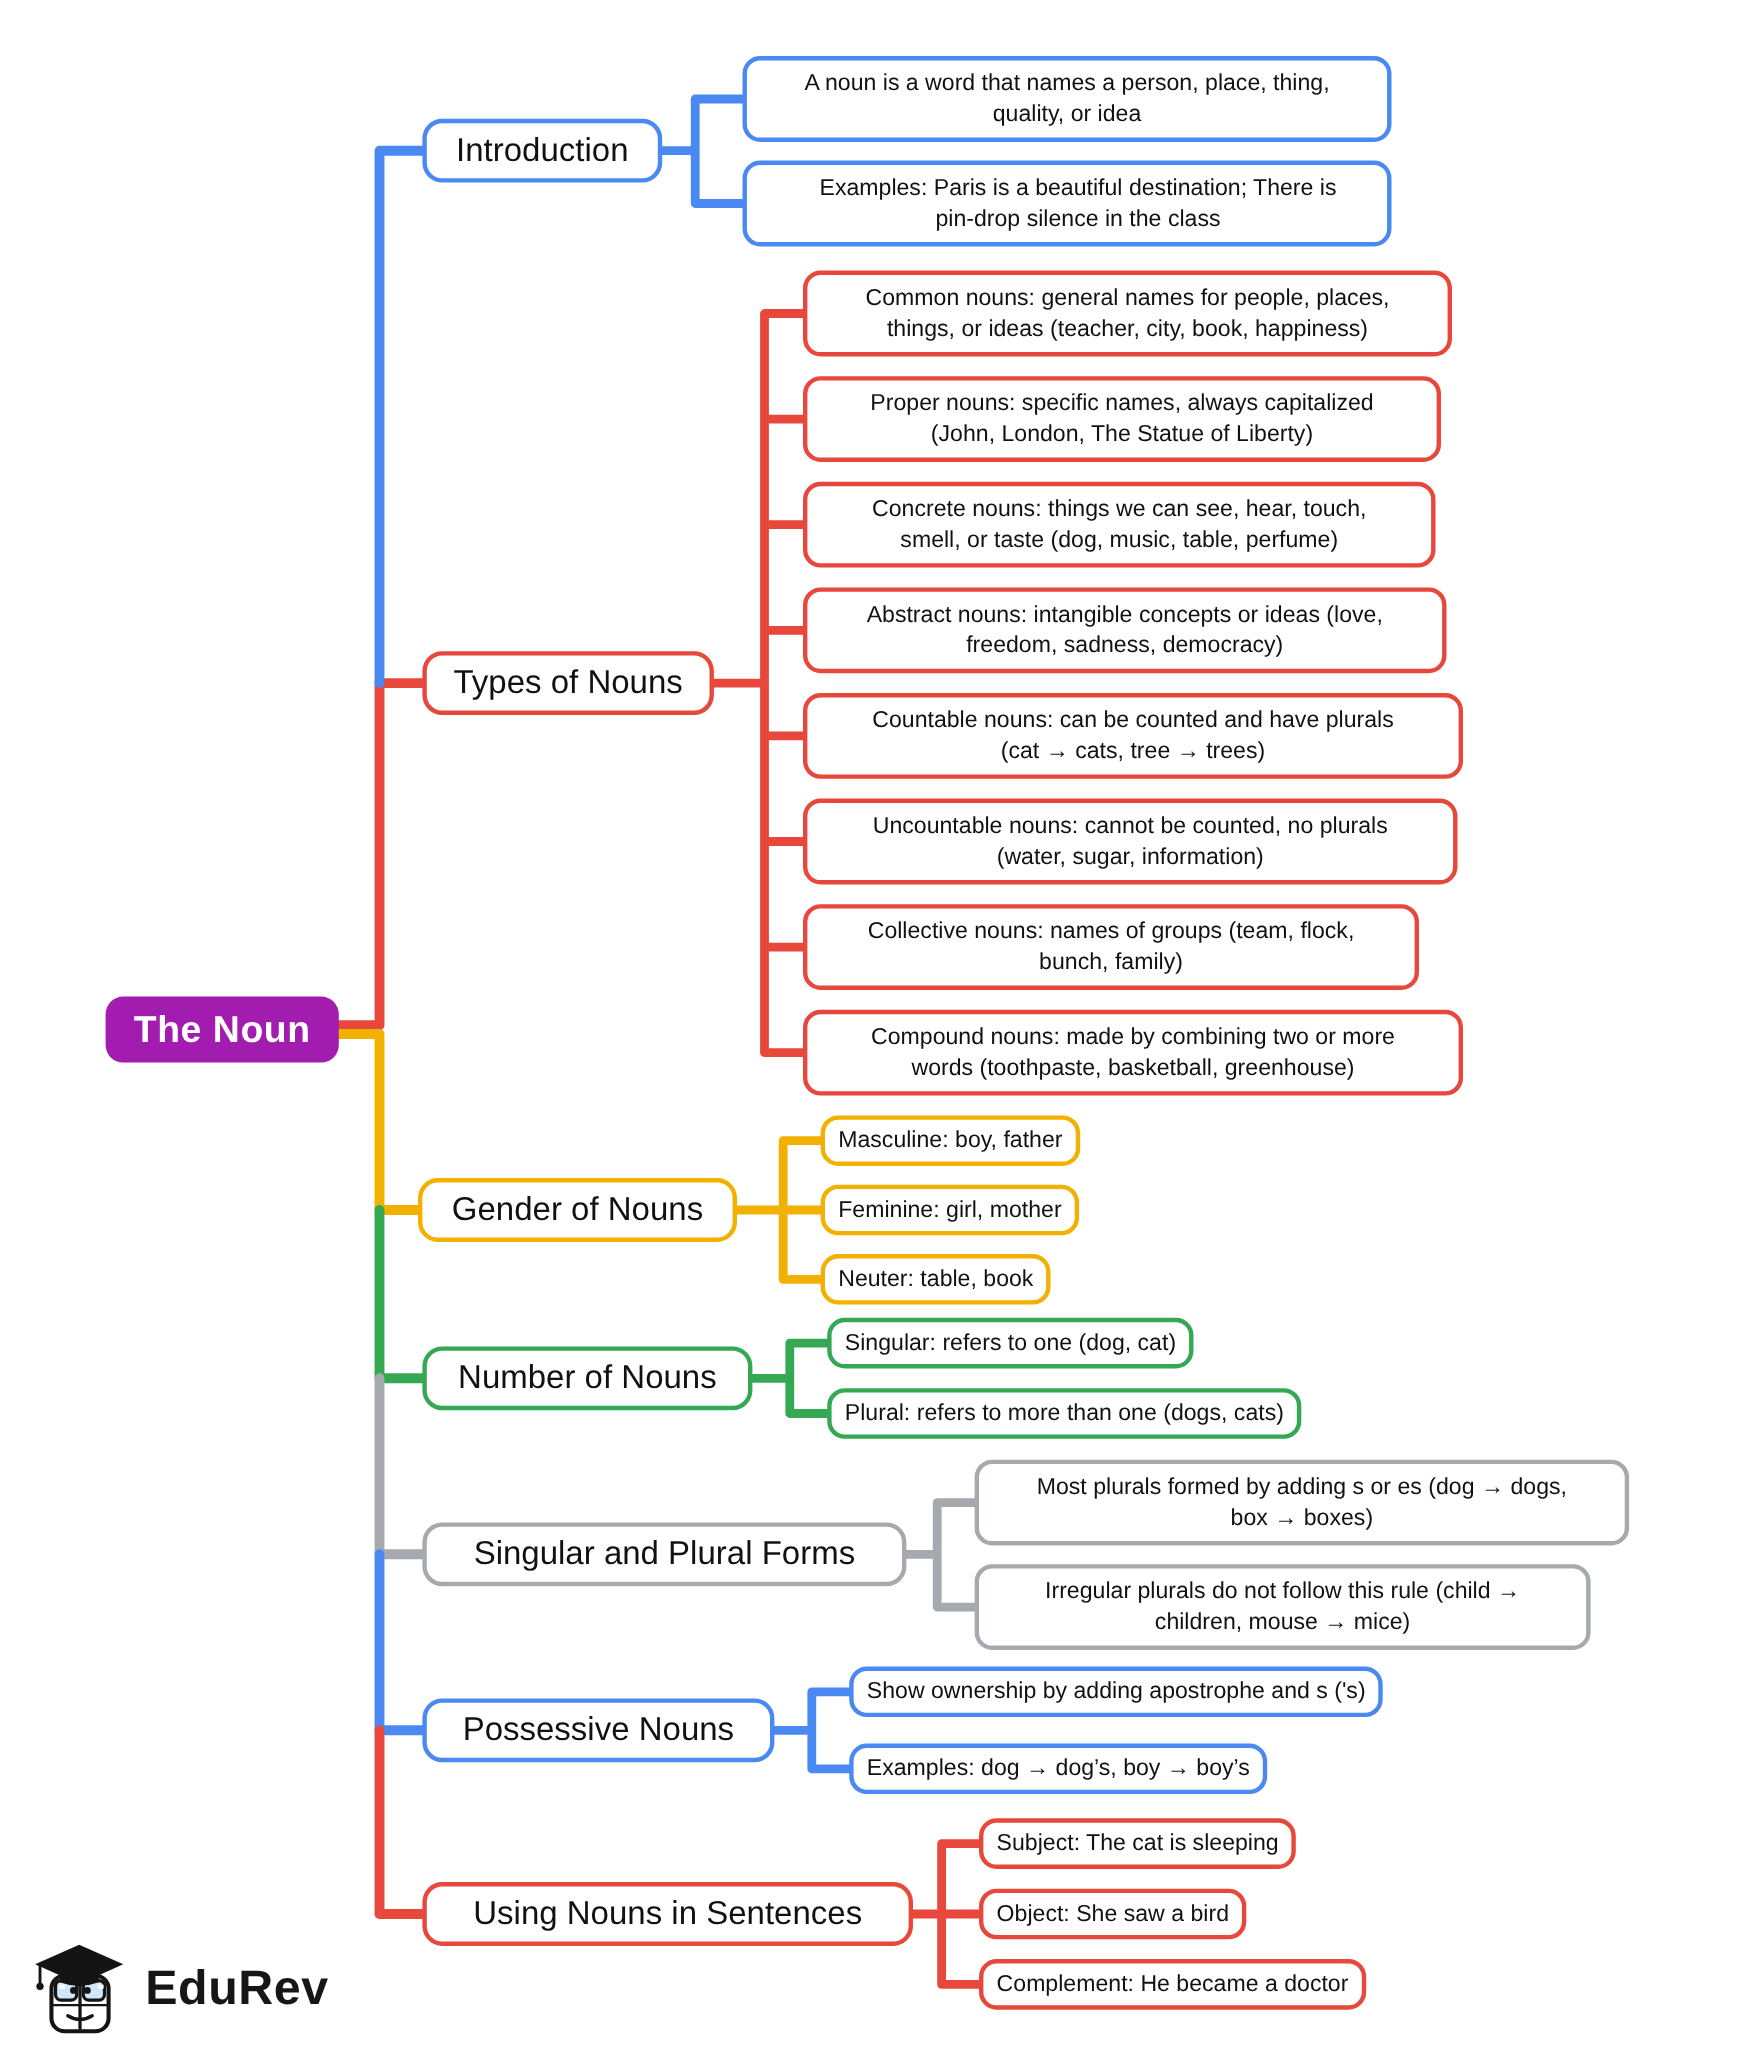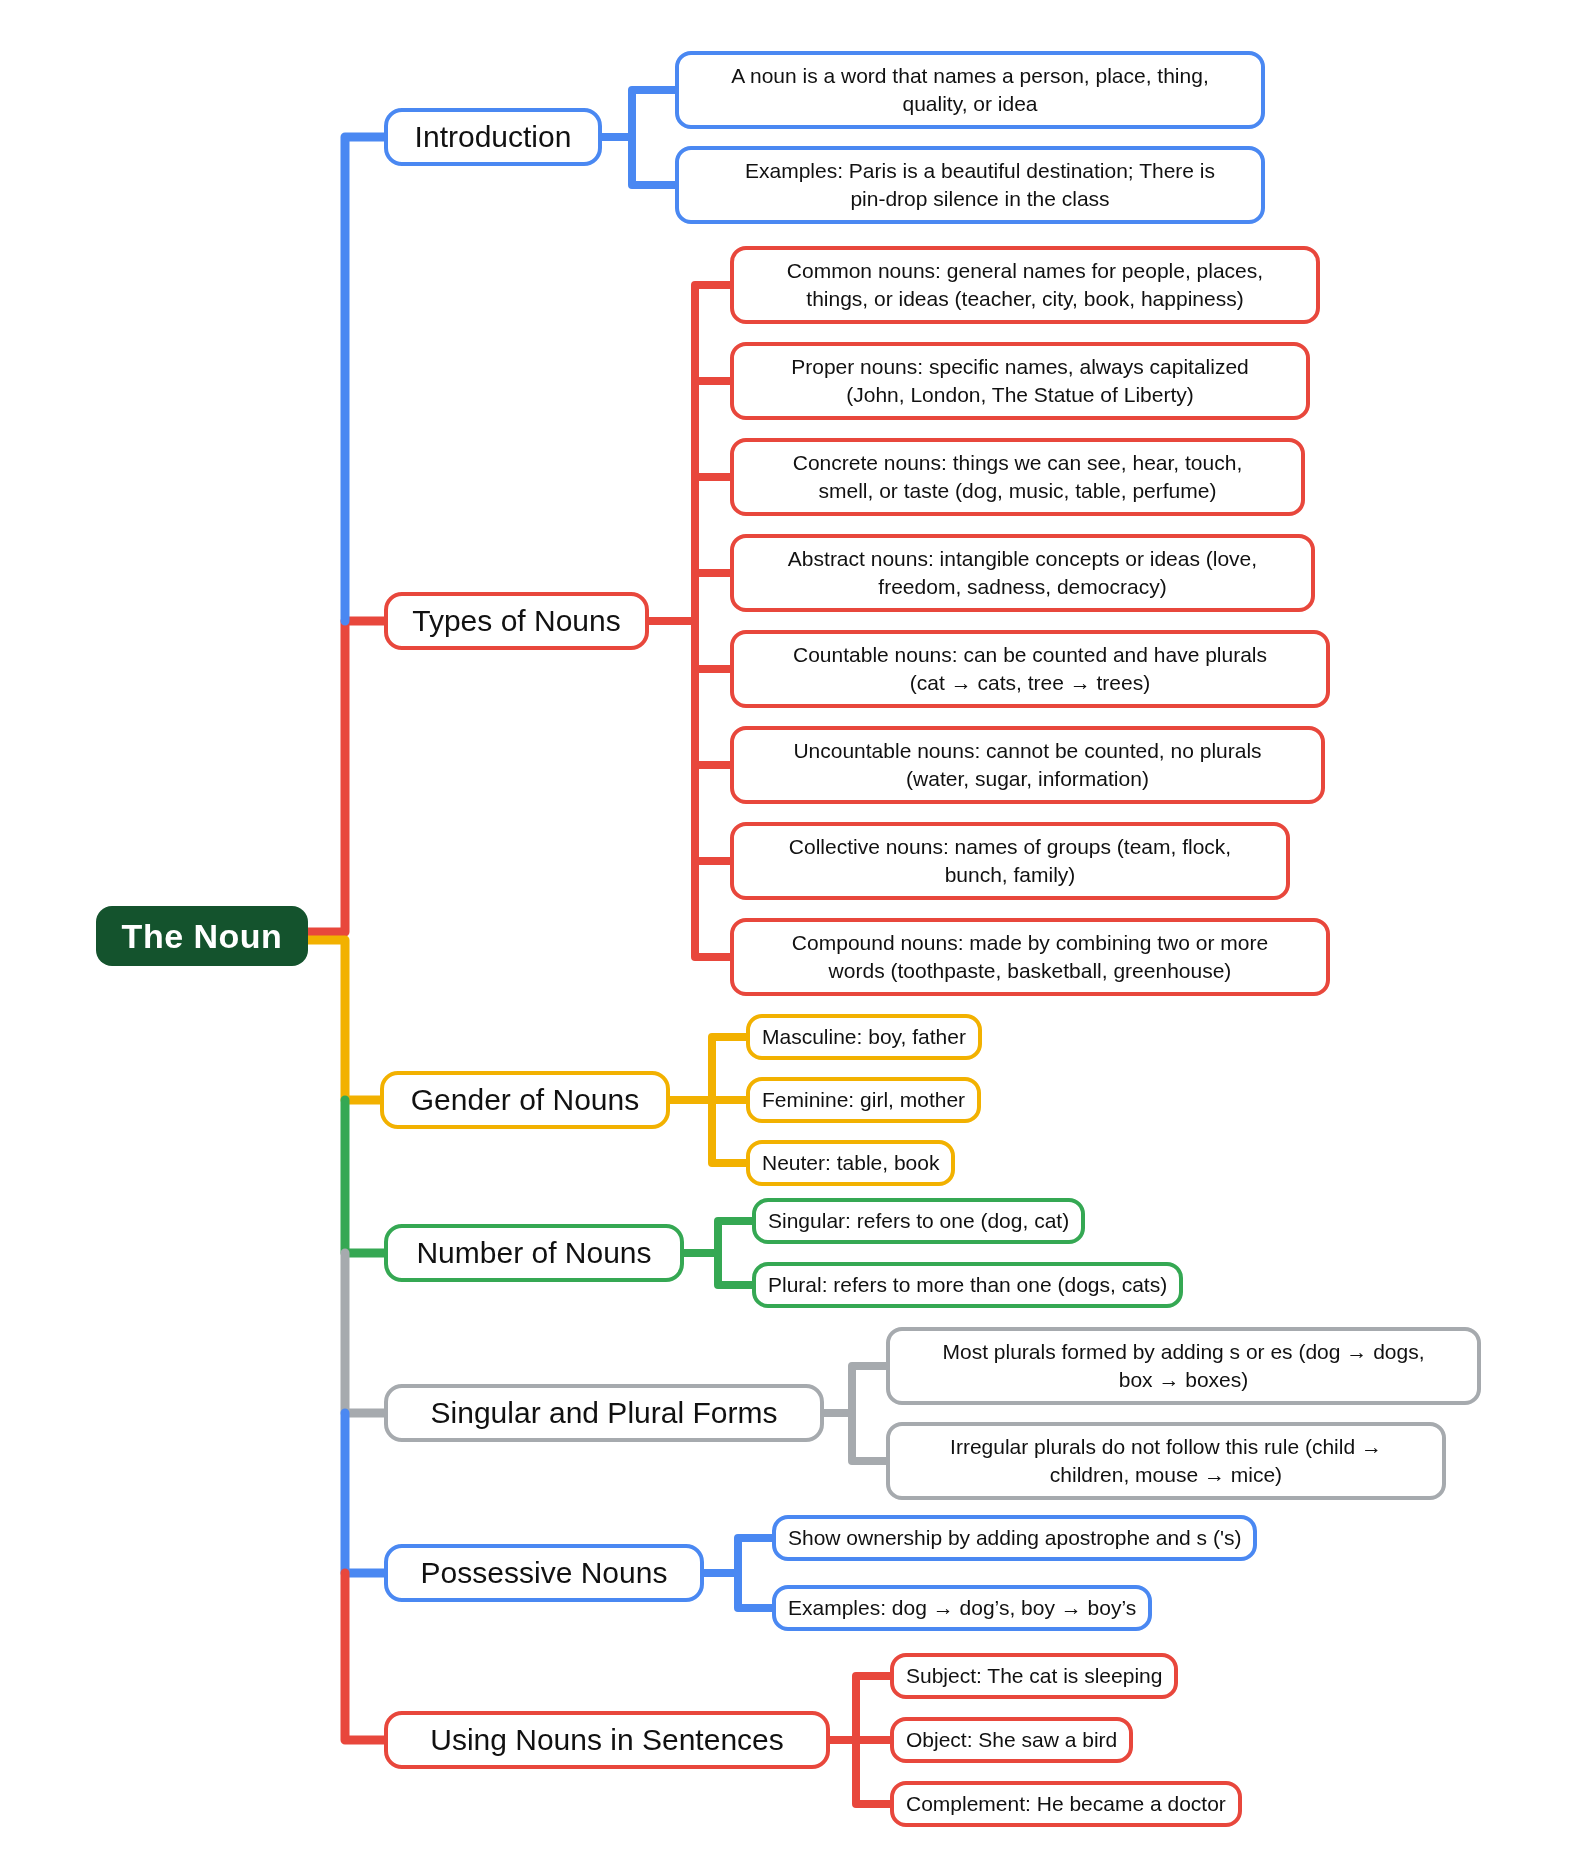--- a/index.html
+++ b/index.html
@@ -30,21 +30,21 @@
   .child{
     font-size:21px;
     line-height:1.34;
     border-radius:16px;
     white-space:pre-line;
     padding:4px 12px;
   }
   .child.l1{height:46px;white-space:nowrap;}
   .child.l2{height:78px;}
   .root-node{
-    background:#14532d;
+    background:#a21caf;
     border:none;
     border-radius:16px;
     color:#ffffff;
     font-weight:bold;
     font-size:34px;
     letter-spacing:.5px;
   }
   #logo{
     position:absolute;left:26px;top:1762px;
     display:flex;align-items:center;gap:14px;
@@ -114,14 +114,38 @@
 children, mouse → mice)</div>
       <div class="node topic" style="left: 384px; top: 1544px; width: 320px; border-color: rgb(74, 136, 242);">Possessive Nouns</div>
       <div class="node child l1" style="left: 772px; top: 1515px; border-color: rgb(74, 136, 242);">Show ownership by adding apostrophe and s ('s)</div>
       <div class="node child l1" style="left: 772px; top: 1585px; border-color: rgb(74, 136, 242);">Examples: dog → dog’s, boy → boy’s</div>
       <div class="node topic" style="left: 384px; top: 1711px; width: 446px; border-color: rgb(232, 71, 60);">Using Nouns in Sentences</div>
       <div class="node child l1" style="left: 890px; top: 1653px; border-color: rgb(232, 71, 60);">Subject: The cat is sleeping</div>
       <div class="node child l1" style="left: 890px; top: 1717px; border-color: rgb(232, 71, 60);">Object: She saw a bird</div>
       <div class="node child l1" style="left: 890px; top: 1781px; border-color: rgb(232, 71, 60);">Complement: He became a doctor</div>
     </div>
 
+  <div id="logo">
+    <svg width="92" height="92" viewBox="0 0 124 120" xmlns="http://www.w3.org/2000/svg">
+
+      <rect x="28" y="44" width="70" height="68" rx="16" fill="#ffffff" stroke="#141414" stroke-width="5"></rect>
+      <line x1="63" y1="46" x2="63" y2="110" stroke="#141414" stroke-width="4"></line>
+      <line x1="30" y1="80" x2="96" y2="80" stroke="#141414" stroke-width="3"></line>
+
+      <rect x="33" y="50" width="26" height="24" rx="7" fill="#cfe8f7" stroke="#141414" stroke-width="4"></rect>
+      <rect x="67" y="50" width="26" height="24" rx="7" fill="#cfe8f7" stroke="#141414" stroke-width="4"></rect>
+      <circle cx="55" cy="62" r="4.2" fill="#141414"></circle>
+      <circle cx="72" cy="62" r="4.2" fill="#141414"></circle>
+      <rect x="38" y="55" width="7" height="5" fill="#ffffff" opacity="0.9"></rect>
+      <rect x="85" y="55" width="7" height="5" fill="#ffffff" opacity="0.9"></rect>
+
+      <path d="M48 93 Q63 102 78 93" fill="none" stroke="#141414" stroke-width="4" stroke-linecap="round"></path>
+
+      <polygon points="62,6 116,30 62,54 8,30" fill="#141414"></polygon>
+      <path d="M38 40 L38 52 Q62 61 86 52 L86 40 Q62 50 38 40 Z" fill="#141414"></path>
+
+      <path d="M14 31 L14 52" fill="none" stroke="#141414" stroke-width="3.5" stroke-linecap="round"></path>
+      <circle cx="14" cy="57" r="4.5" fill="#141414"></circle>
+    </svg>
+    <span class="brand">EduRev</span>
+  </div>
 
 </div>
 
 </body></html>

